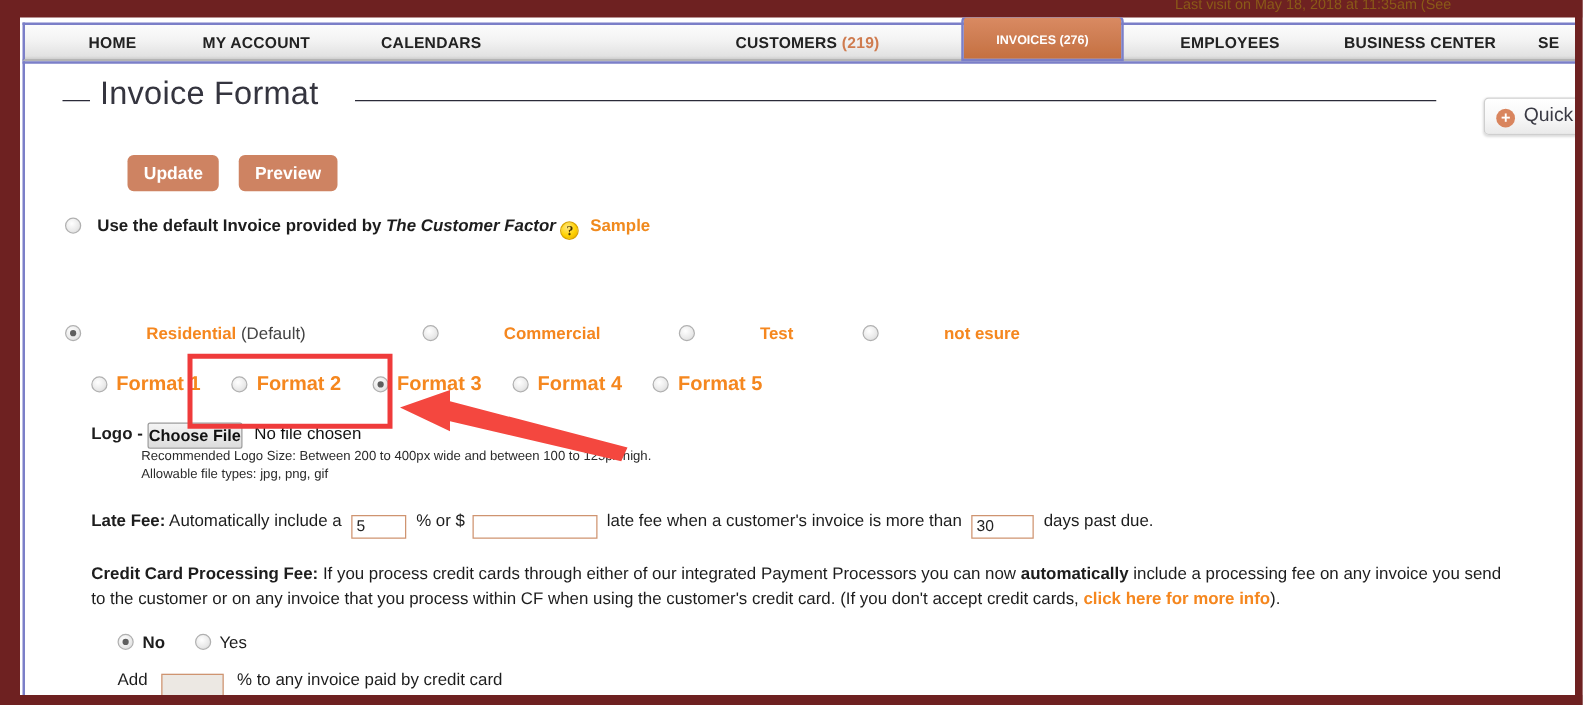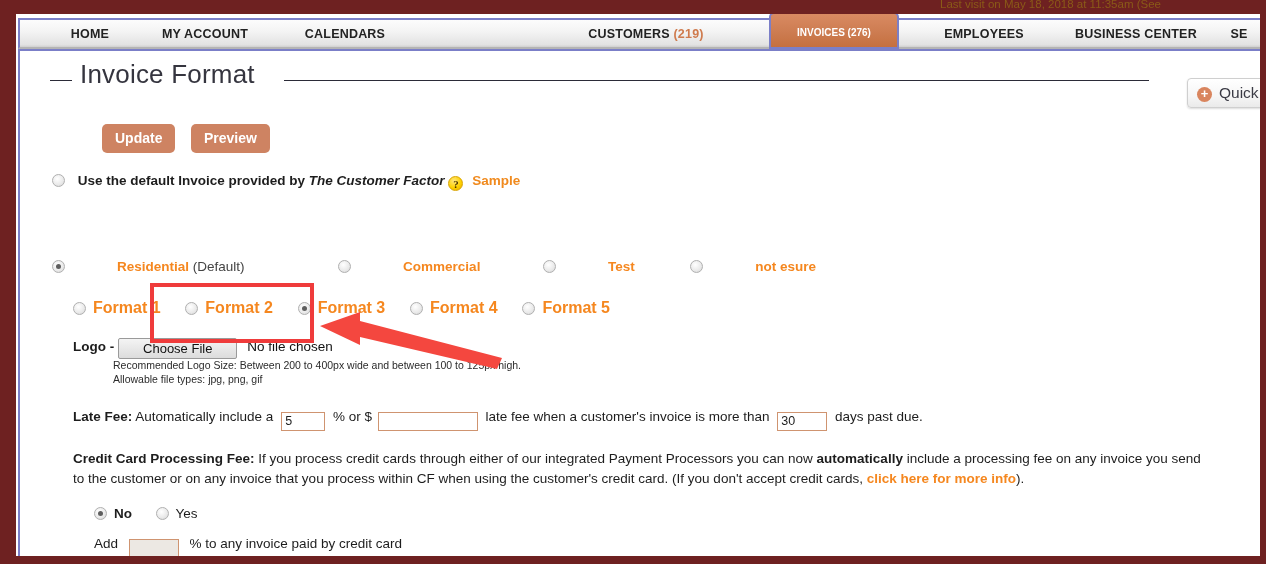--- a/index.html
+++ b/index.html
@@ -160,22 +160,23 @@
     border:4px solid #ef3b3b; pointer-events:none; z-index:20;
   }
   #annot-arrow { position:absolute; left:300px; top:298px; z-index:20; pointer-events:none; }
 
   
   #row-logo { left:57px; top:324px; }
   #row-logo .logolbl { font-weight:bold; font-size:13.5px; color:#1d1d1d; }
   .filebtn {
     display:inline-block; background:linear-gradient(to bottom,#f4f4f4,#dcdcdc);
     border:1px solid #9a9a9a; border-radius:2px; font-size:13px; color:#111;
-    padding:2px 24px; vertical-align:-2px; cursor:pointer;
+    padding:2px 0; vertical-align:-2px; cursor:pointer;
     font-family:"Liberation Sans", sans-serif;
+    font-weight:bold;
   }
   #row-logo .nofile { font-size:13.5px; color:#111; margin-left:6px; }
   #logo-hint1 { position:absolute; left:97px; top:345px; font-size:10.5px; color:#2b2b2b; white-space:nowrap; }
   #logo-hint2 { position:absolute; left:97px; top:359px; font-size:10.5px; color:#2b2b2b; white-space:nowrap; }
 
   
   #row-late { left:57px; top:395px; font-size:13.5px; }
   #row-late b { font-weight:bold; }
   #lf-pct { width:44px; margin:0 4px; }
   #lf-amt { width:100px; margin:0 4px 0 2px; }

